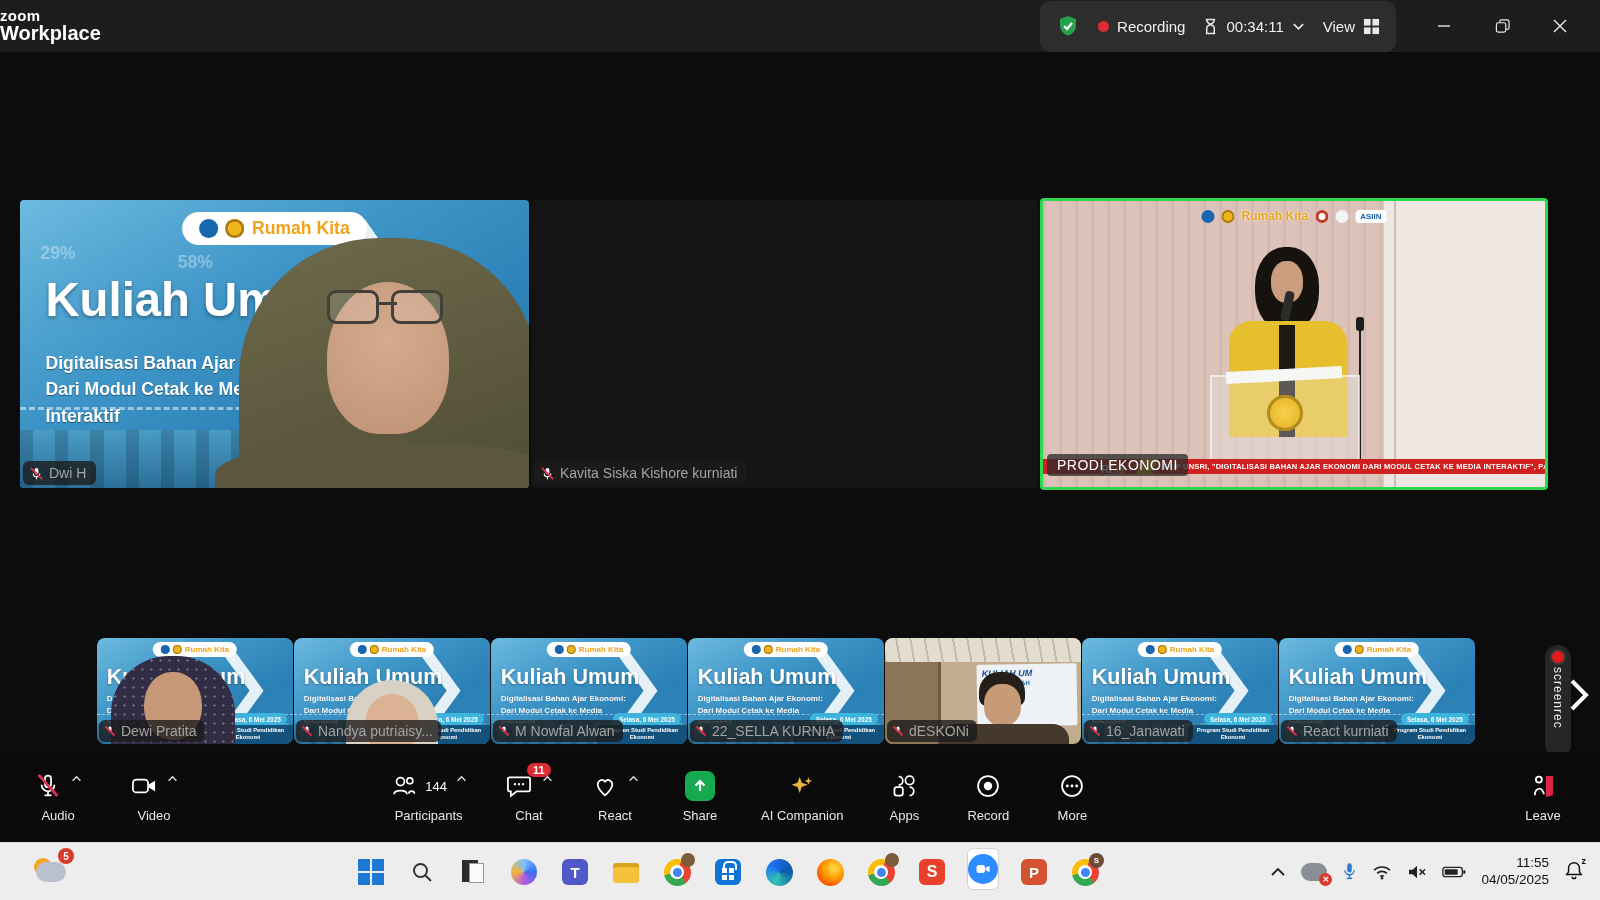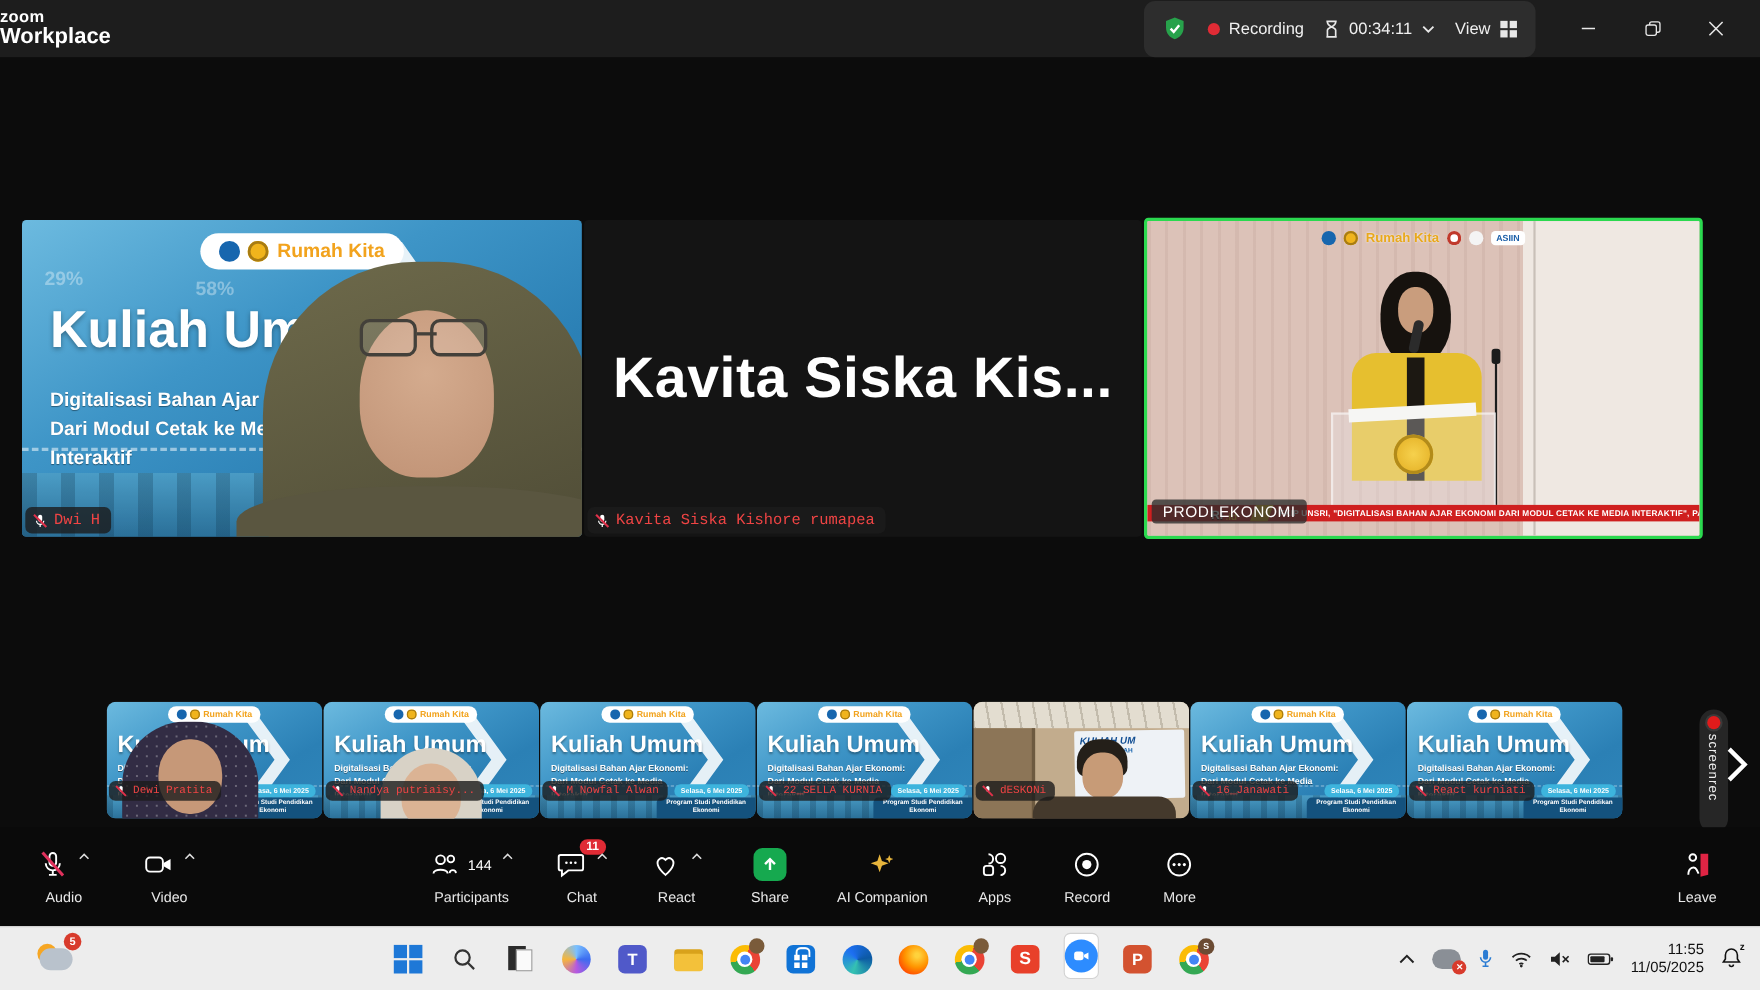--- a/index.html
+++ b/index.html
@@ -21,23 +21,23 @@
   .winbtn { width:44px; height:36px; display:flex; align-items:center; justify-content:center; }
 
   
   .tile { position:absolute; top:200px; height:288px; border-radius:4px; overflow:hidden; background:#151515; }
   .tile-dwi   { left:20px;  width:509px; }
   .tile-kavita{ left:531px; width:507px; display:flex; align-items:center; justify-content:center; background:#141414; }
   .tile-prodi { left:1040px; top:198px; width:508px; height:292px; border:3px solid #2bd94f; background:#d9c2b8; }
   .kavita-big { color:#fff; font-size:52px; font-weight:800; letter-spacing:.5px; }
 
   .name-label { position:absolute; left:3px; bottom:3px; z-index:6; background:rgba(28,28,28,.8);
-    color:#ef4444; border-radius:6px; padding:4px 10px 4px 6px; font-size:14px;
-    display:flex; align-items:center; gap:5px; white-space:nowrap;font-family:Liberation Mono, monospace; }
-  .thumb .name-label { font-size:10px; padding:3px 8px 3px 5px; bottom:16px; left:2px; }
+    color:#a3a3a3; border-radius:6px; padding:4px 10px 4px 6px; font-size:14px;
+    display:flex; align-items:center; gap:5px; white-space:nowrap; }
+  .thumb .name-label { font-size:14px; padding:3px 8px 3px 5px; bottom:2px; left:2px; }
 
   
   .slide { position:absolute; inset:0; overflow:hidden;
     background:linear-gradient(150deg,#6cbadf 0%,#3e95c7 38%,#2b80b5 68%,#2f86ba 100%); }
   .tile-dwi .slide { font-size:22px; }
   .thumb .slide { font-size:10px; }
   .s-pill { position:absolute; top:4%; left:50%; transform:translateX(-50%); background:#fff;
     border-radius:2em; padding:.28em .8em; display:flex; align-items:center; gap:.35em; z-index:1; }
   .s-dot { width:.85em; height:.85em; border-radius:50%; display:inline-block; }
   .db { background:#1766ae; } .dg { background:#f0b41c; box-shadow:inset 0 0 0 .12em #a87c12; }
@@ -339,29 +339,28 @@
       <rect x="6" y="2" width="4" height="7" rx="2" fill="#fff"></rect>
       <path d="M4.5 8 a3.5 3.5 0 0 0 7 0" stroke="#fff" stroke-width="1.2" fill="none"></path>
       <line x1="8" y1="11.5" x2="8" y2="14" stroke="#fff" stroke-width="1.2"></line>
       <line x1="2" y1="2" x2="14" y2="14" stroke="#e0314b" stroke-width="2"></line>
     </svg>
     <span>Dwi H</span>
   </div>
 </div>
 
 <div class="tile tile-kavita">
-  <div class="kavita-big">Kavita Siska Kis...</div>
   <div class="name-label">
     <svg width="15" height="15" viewBox="0 0 16 16">
       <rect x="6" y="2" width="4" height="7" rx="2" fill="#fff"></rect>
       <path d="M4.5 8 a3.5 3.5 0 0 0 7 0" stroke="#fff" stroke-width="1.2" fill="none"></path>
       <line x1="8" y1="11.5" x2="8" y2="14" stroke="#fff" stroke-width="1.2"></line>
       <line x1="2" y1="2" x2="14" y2="14" stroke="#e0314b" stroke-width="2"></line>
     </svg>
-    <span>Kavita Siska Kishore rumapea</span>
+    <span>Kavita Siska Kishore kurniati</span>
   </div>
 </div>
 
 <div class="tile tile-prodi">
   <div class="prodi-wall"></div>
   <div class="prodi-stripes"></div>
   <div class="prodi-door"></div>
   <div class="prodi-logos">
     <span class="pl-dot" style="background:#1766ae;"></span>
     <span class="pl-dot" style="background:#f0b41c; box-shadow:inset 0 0 0 2px #a87c12;"></span>
@@ -864,21 +863,21 @@
       <line x1="14" y1="6" x2="20" y2="12" stroke="#222" stroke-width="1.7"></line>
       <line x1="20" y1="6" x2="14" y2="12" stroke="#222" stroke-width="1.7"></line>
     </svg>
     <svg width="24" height="14" viewBox="0 0 26 14">
       <rect x="1" y="2" width="21" height="10" rx="2.5" stroke="#222" stroke-width="1.4" fill="none"></rect>
       <rect x="3" y="4" width="14" height="6" rx="1" fill="#222"></rect>
       <rect x="23" y="5" width="2.4" height="4" rx="1" fill="#222"></rect>
     </svg>
     <div class="clock">
       <div>11:55</div>
-      <div>11/05/2025</div>
+      <div>04/05/2025</div>
     </div>
     <div class="bellwrap">
       <svg width="20" height="20" viewBox="0 0 22 22">
         <path d="M11 3 a6 6 0 0 1 6 6 v4 l2 3 h-16 l2 -3 v-4 a6 6 0 0 1 6 -6 z" stroke="#111" stroke-width="1.6" fill="none"></path>
         <path d="M9 18.5 a2 2 0 0 0 4 0" stroke="#111" stroke-width="1.6" fill="none"></path>
       </svg>
       <span class="bellz">z</span>
     </div>
   </div>
 </div>

